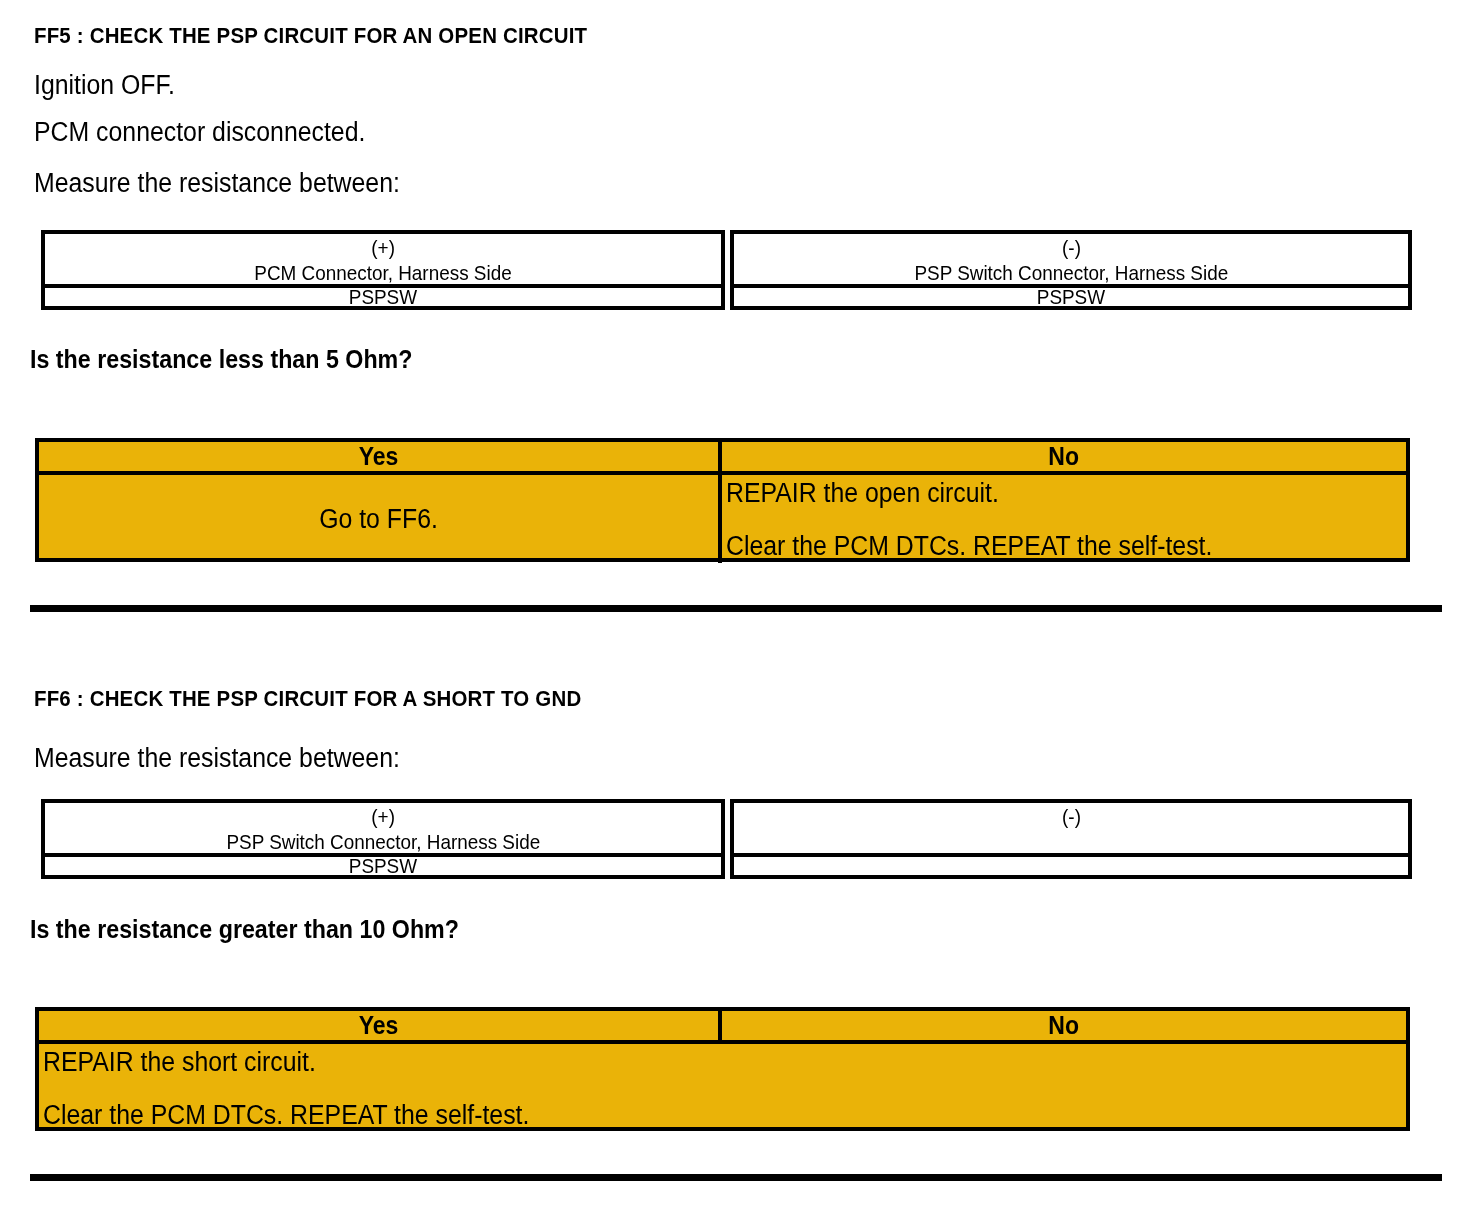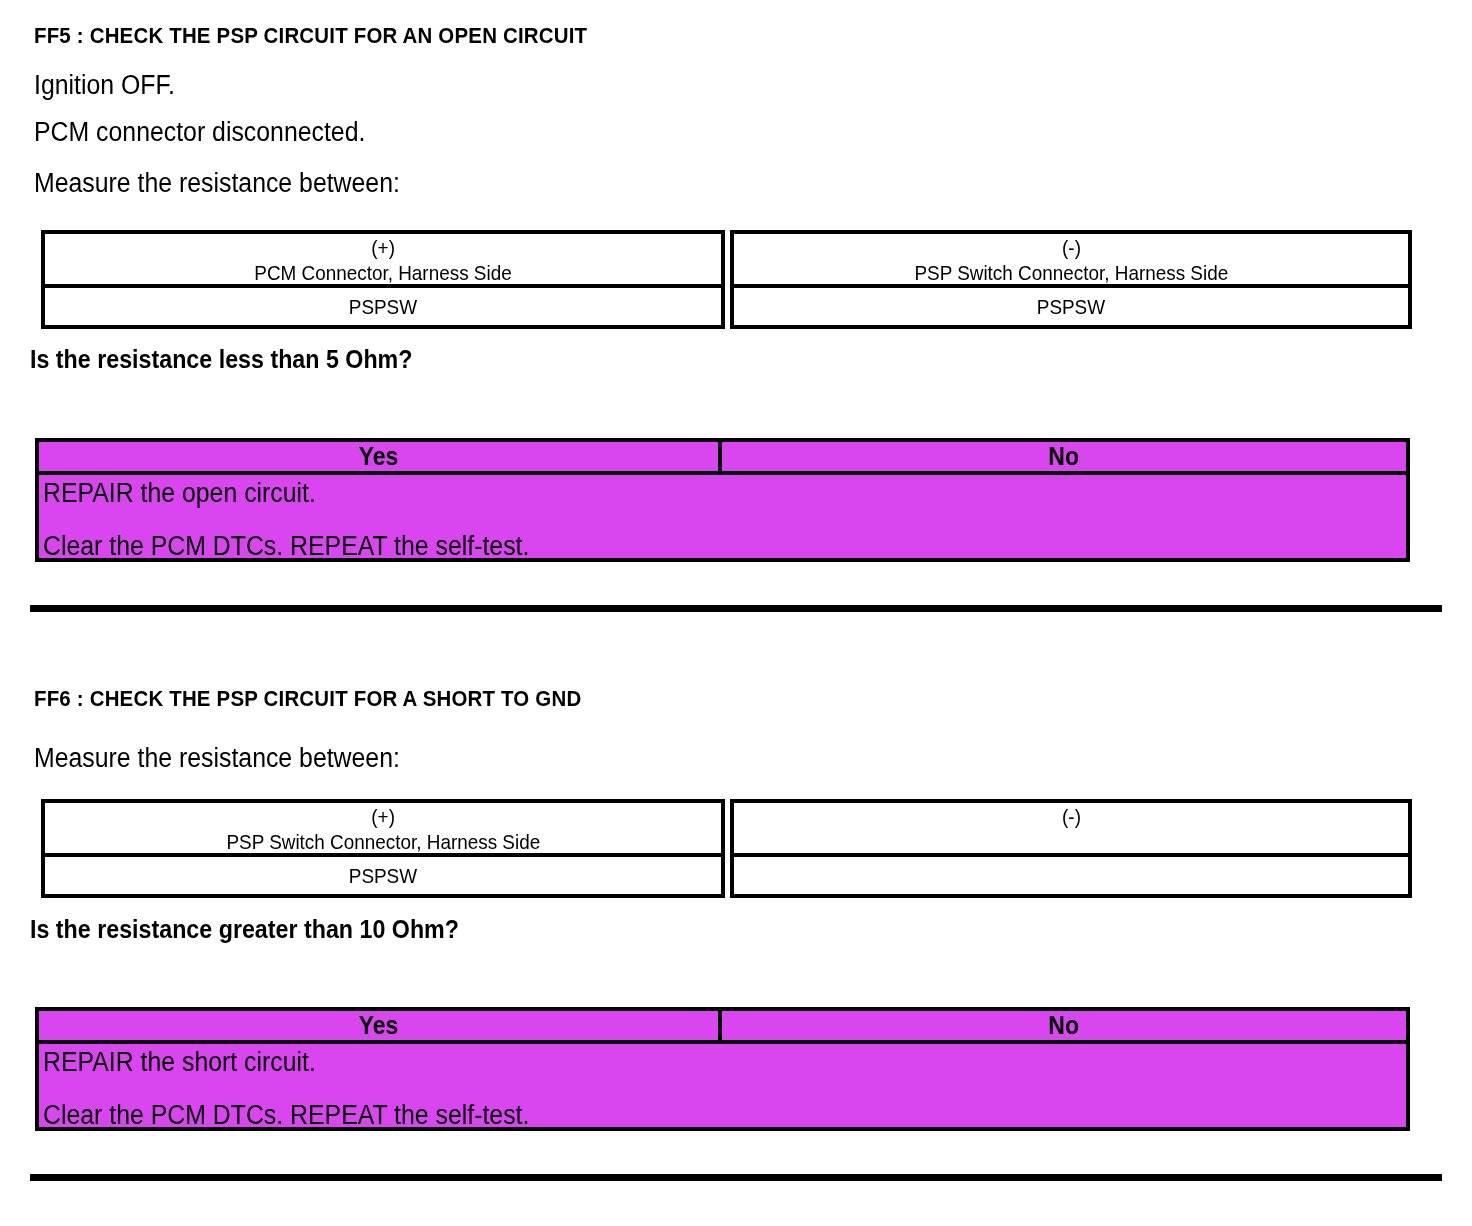--- a/index.html
+++ b/index.html
@@ -83,35 +83,35 @@
   .meas-head .sign {
     font-size: 21px;
     transform: scaleX(0.9);
   }
   .meas-head .sub {
     font-size: 21px;
     transform: scaleX(0.9);
     white-space: nowrap;
   }
   .meas-val {
-    height: 37px;
+    height: 18px;
     box-sizing: border-box;
     display: flex;
     align-items: center;
     justify-content: center;
     font-size: 21px;
   }
   .meas-val span { transform: scaleX(0.9); }
 
   
   .yn-table {
     position: absolute;
     border: 4px solid #000000;
     box-sizing: border-box;
-    background: #d946ef;
+    background: #eab308;
     display: flex;
     flex-direction: column;
   }
   .yn-head {
     display: flex;
     height: 40px;
     border-bottom: 4px solid #000000;
   }
   .yn-body {
     display: flex;
@@ -202,20 +202,23 @@
   <div class="yn-table" style="left:35px; top:438px; width:1375px; height:124px;">
     <div class="yn-head">
       <div class="yn-cell-left">
         <span>Yes</span>
       </div>
       <div class="yn-cell-right">
         <span>No</span>
       </div>
     </div>
     <div class="yn-body">
+      <div class="yn-cell-left">
+        <span>Go to FF6.</span>
+      </div>
       <div class="yn-cell-right">
         <div class="ln">REPAIR the open circuit.</div>
         <div class="ln">Clear the PCM DTCs. REPEAT the self-test.</div>
       </div>
     </div>
   </div>
 
   <div class="rule" style="left:30px; top:605px; width:1412px;"></div>
 
   <div class="step-title" style="left:34px; top:686px;">FF6 : CHECK THE PSP CIRCUIT FOR A SHORT TO GND</div>

